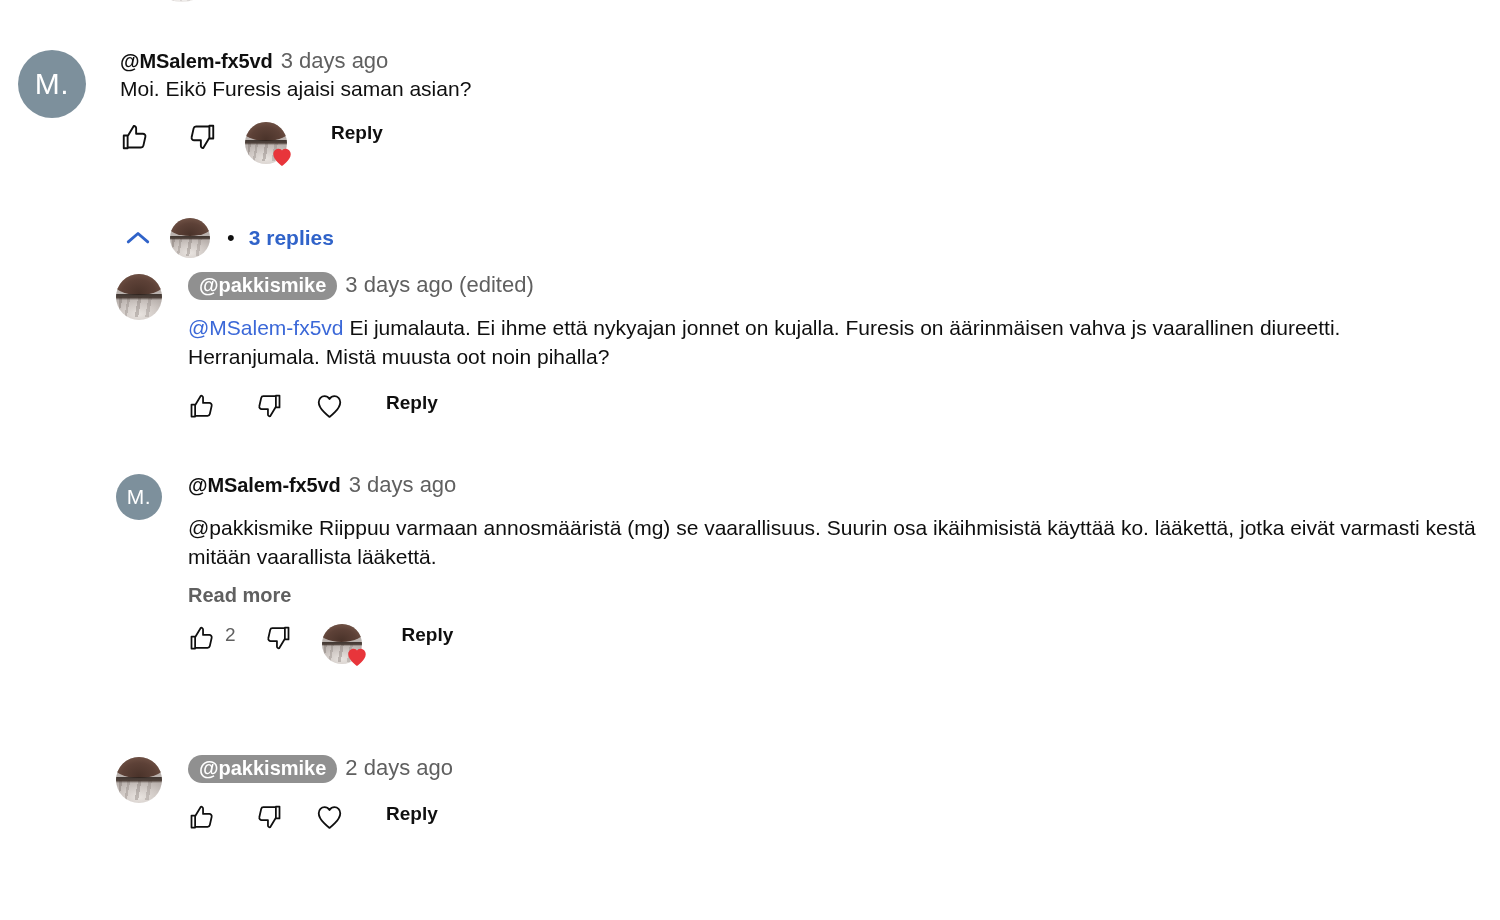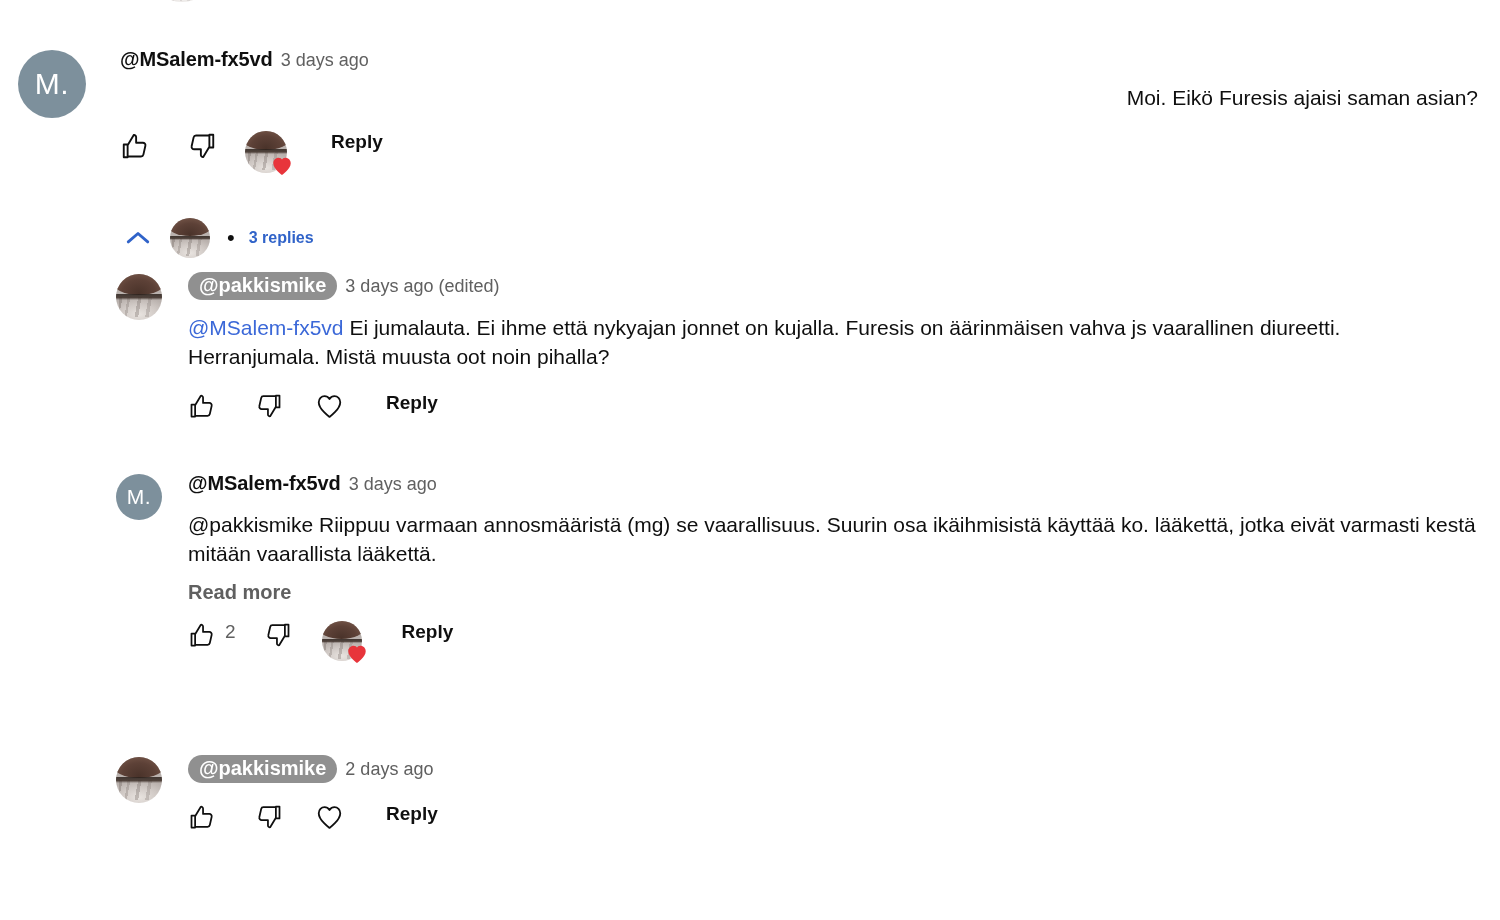--- a/index.html
+++ b/index.html
@@ -96,21 +96,21 @@
     background: #909090;
     color: #ffffff;
     font-weight: bold;
     font-size: 20px;
     border-radius: 20px;
     padding: 3px 11px 4px 11px;
     line-height: 1.05;
   }
   .timestamp {
     color: #606060;
-    font-size: 18px;
+    font-size: 22px;
     margin-left: 8px;
     font-weight: 400;
   }
   .body-text {
     color: #0f0f0f;
     font-size: 21px;
     line-height: 1.38;
     font-weight: 400;
   }
   .mention {
@@ -130,21 +130,21 @@
     font-size: 19px;
     font-weight: bold;
   }
   .like-count {
     color: #606060;
     font-size: 19px;
     margin-left: 9px;
   }
   .replies-toggle-label {
     color: #3063c9;
-    font-size: 16px;
+    font-size: 21px;
     font-weight: bold;
   }
   .bullet {
     color: #0f0f0f;
     font-size: 22px;
     line-height: 1;
   }
 
   
   .comment {
@@ -195,21 +195,21 @@
     <div class="avatar avatar-letter" style="width:68px;height:68px;font-size:30px;margin-top:2px;">
       <span>M.</span>
     </div>
 
     <div class="comment-body" style="margin-left:34px;">
       <div class="meta-line">
         <span class="handle">@MSalem-fx5vd</span>
         <span class="timestamp">3 days ago</span>
       </div>
 
-      <div class="body-text" style="margin-top:13px;text-align:right;">Moi. Eikö Furesis ajaisi saman asian?</div>
+      <div class="body-text" style="margin-top:1px;">Moi. Eikö Furesis ajaisi saman asian?</div>
 
       <div class="actions" style="margin-top:18px;">
         <span class="icon-btn">
           <svg width="30" height="30" viewBox="0 0 24 24" fill="none" stroke="#0f0f0f" stroke-width="1.5" stroke-linejoin="round" stroke-linecap="round">
             <path d="M3 10.8h3.1V21H3zM6.1 11.4 11 3.2c.9-.2 1.9.5 1.9 1.6v4.6h5.4c1.3 0 2.3 1.2 2 2.4l-1.6 7.1c-.2.9-1 1.5-1.9 1.5H6.1z"></path>
           </svg>
         </span>
         <span class="like-count"></span>
 
         <span class="icon-btn" style="margin-left:28px;">

